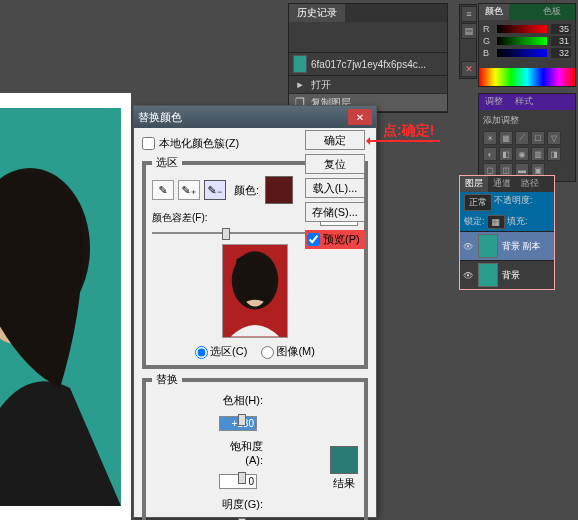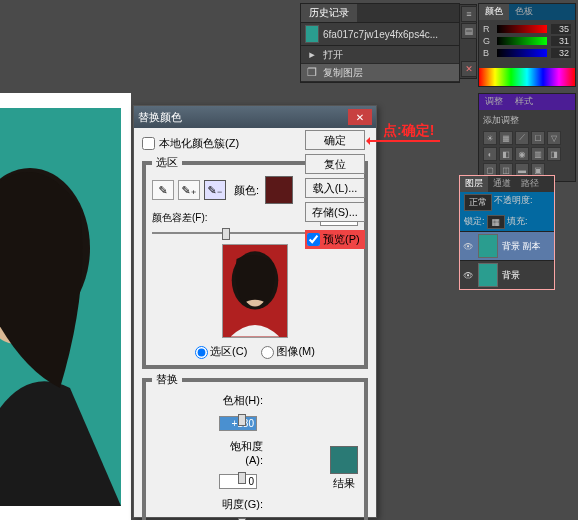--- a/index.html
+++ b/index.html
@@ -4,36 +4,36 @@
 <style>
 * { box-sizing: border-box; margin: 0; padding: 0; font-family: "Microsoft YaHei", sans-serif; }
 body { background: #4a4a4a; width: 578px; height: 520px; position: relative; overflow: hidden; font-size: 11px; color: #ccc; }
 
 
 .canvas-photo { position: absolute; left: 0; top: 93px; width: 131px; height: 427px; background: #fff; }
 .canvas-photo .inner { position: absolute; left: 0; top: 15px; width: 121px; height: 398px; background: #2a9d8f; overflow: hidden; }
 .canvas-photo .inner svg { width: 100%; height: 100%; display: block; }
 
 
-.history-panel { position: absolute; left: 300px; top: 3px; width: 160px; background: #3c3c3c; border: 1px solid #222; }
+.history-panel { position: absolute; left: 288px; top: 3px; width: 160px; background: #3c3c3c; border: 1px solid #222; }
 .history-panel .tabs { display: flex; background: #333; height: 18px; }
 .history-panel .tabs span { padding: 2px 8px; font-size: 10px; color: #aaa; }
 .history-panel .tabs span.active { background: #4a4a4a; color: #fff; }
-.history-panel .file-row { display: flex; align-items: center; padding: 2px 4px; background: #3c3c3c; border-top: 1px solid #222; border-bottom: 1px solid #222; }
+.history-panel .file-row { display: flex; align-items: center; padding: 2px 4px; background: #3c3c3c; border-top: 1px solid #222; border-bottom: 1px solid #222; margin-top: 30px; }
 .history-panel .file-row .thumb { width: 14px; height: 18px; background: #2a9d8f; margin-right: 4px; border: 1px solid #555; }
 .history-panel .file-row .name { font-size: 10px; color: #ddd; white-space: nowrap; overflow: hidden; flex: 1; }
 .history-panel .steps { }
 .history-panel .step { display: flex; align-items: center; padding: 2px 4px; height: 18px; border-bottom: 1px solid #2a2a2a; background: #3c3c3c; }
 .history-panel .step.active { background: #5a5a5a; }
 .history-panel .step .icon { width: 14px; height: 14px; margin-right: 4px; display: flex; align-items: center; justify-content: center; }
 .history-panel .step .label { font-size: 10px; color: #ddd; }
 
 
 .color-panel { position: absolute; left: 478px; top: 3px; width: 98px; background: #3c3c3c; border: 1px solid #222; }
-.color-panel .tabs { display: flex; background: #0c4a6e; height: 16px; }
+.color-panel .tabs { display: flex; background: #14532d; height: 16px; gap: 28px; }
 .color-panel .tabs span { padding: 1px 6px; font-size: 9px; color: #aaa; }
 .color-panel .tabs span.active { background: #4a4a4a; color: #fff; }
 .color-panel .sliders { padding: 4px; }
 .color-panel .slider-row { display: flex; align-items: center; margin-bottom: 2px; }
 .color-panel .slider-row .lbl { width: 10px; font-size: 9px; color: #ccc; }
 .color-panel .slider-row .track { flex: 1; height: 8px; margin: 0 4px; }
 .color-panel .slider-row .val { width: 20px; font-size: 9px; color: #ddd; text-align: right; background: #2a2a2a; padding: 0 2px; }
 .color-panel .r .track { background: linear-gradient(to right, #000, #f00); }
 .color-panel .g .track { background: linear-gradient(to right, #000, #0f0); }
 .color-panel .b .track { background: linear-gradient(to right, #000, #00f); }

